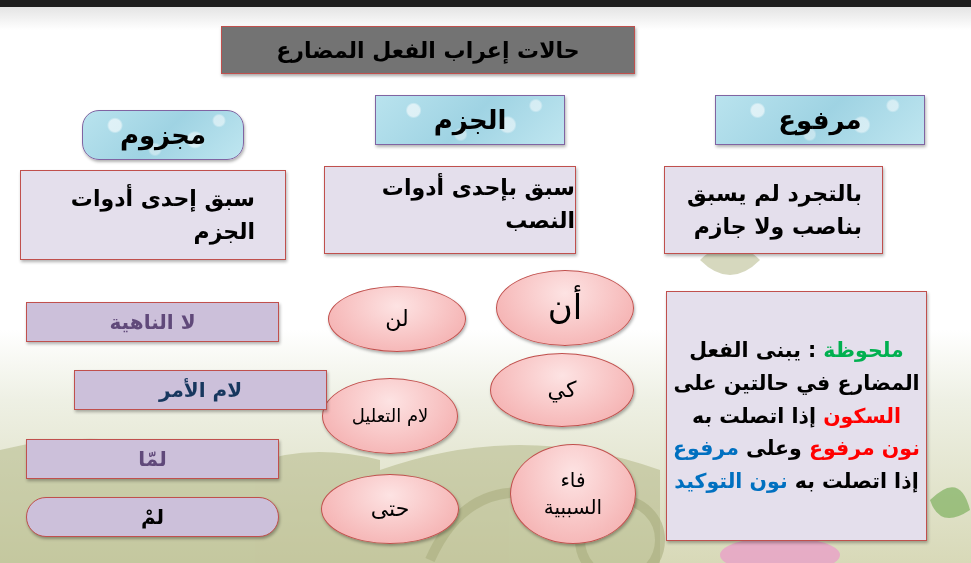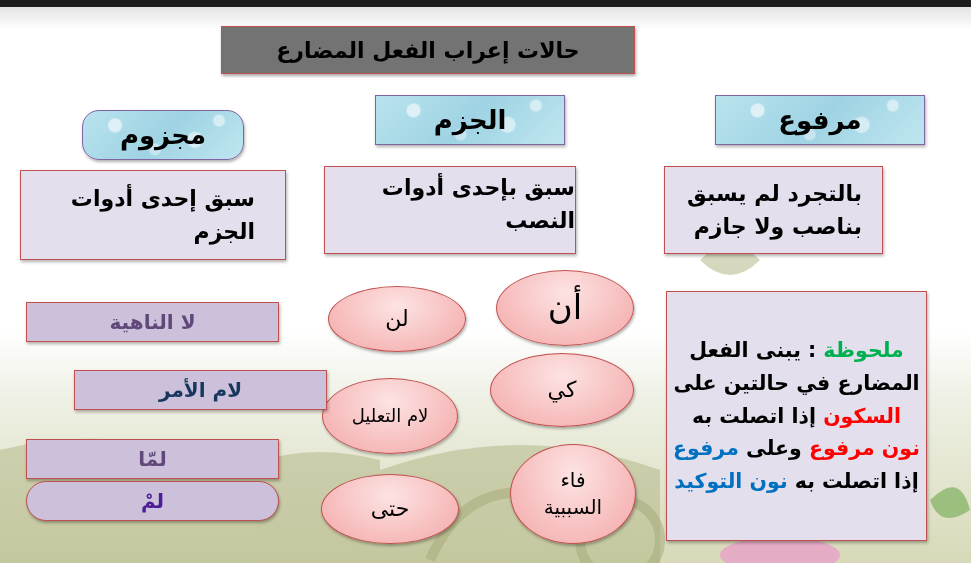--- a/index.html
+++ b/index.html
@@ -62,19 +62,19 @@
 <div class="ell" style="left:496px; top:270px; width:138px; height:76px; font-size:34px;">أن</div>
 <div class="ell" style="left:328px; top:286px; width:138px; height:66px; font-size:22px;">لن</div>
 <div class="ell" style="left:490px; top:353px; width:144px; height:74px; font-size:22px;">كي</div>
 <div class="ell" style="left:322px; top:378px; width:136px; height:76px; font-size:18px; padding:0 28px;">لام التعليل</div>
 <div class="ell" style="left:510px; top:444px; width:126px; height:100px; font-size:20px; padding:0 20px;">فاء السببية</div>
 <div class="ell" style="left:321px; top:474px; width:138px; height:70px; font-size:22px;">حتى</div>
 
 <div class="box tool" style="top:302px; color:#60497a;">لا الناهية</div>
 <div class="box tool" style="top:370px; color:#17375e;margin-left:48px;">لام الأمر</div>
 <div class="box tool" style="top:439px; color:#60497a;">لمّا</div>
-<div class="box tool" style="top:481px; color:#4c1d95;border-radius:20px;">لمْ</div>
+<div class="box tool" style="top:497px; color:#000000;border-radius:20px;">لمْ</div>
 
 <div class="box note">
   <div>
     <span class="green">ملحوظة</span><span> : </span><span>يبنى الفعل المضارع في  حالتين على </span><span class="red">السكون</span><span> إذا اتصلت به </span><span class="red">نون مرفوع</span><span> وعلى </span><span class="blue">مرفوع</span><span> إذا اتصلت به </span><span class="blue">نون التوكيد</span>
   </div>
 </div>
 
 </body></html>

